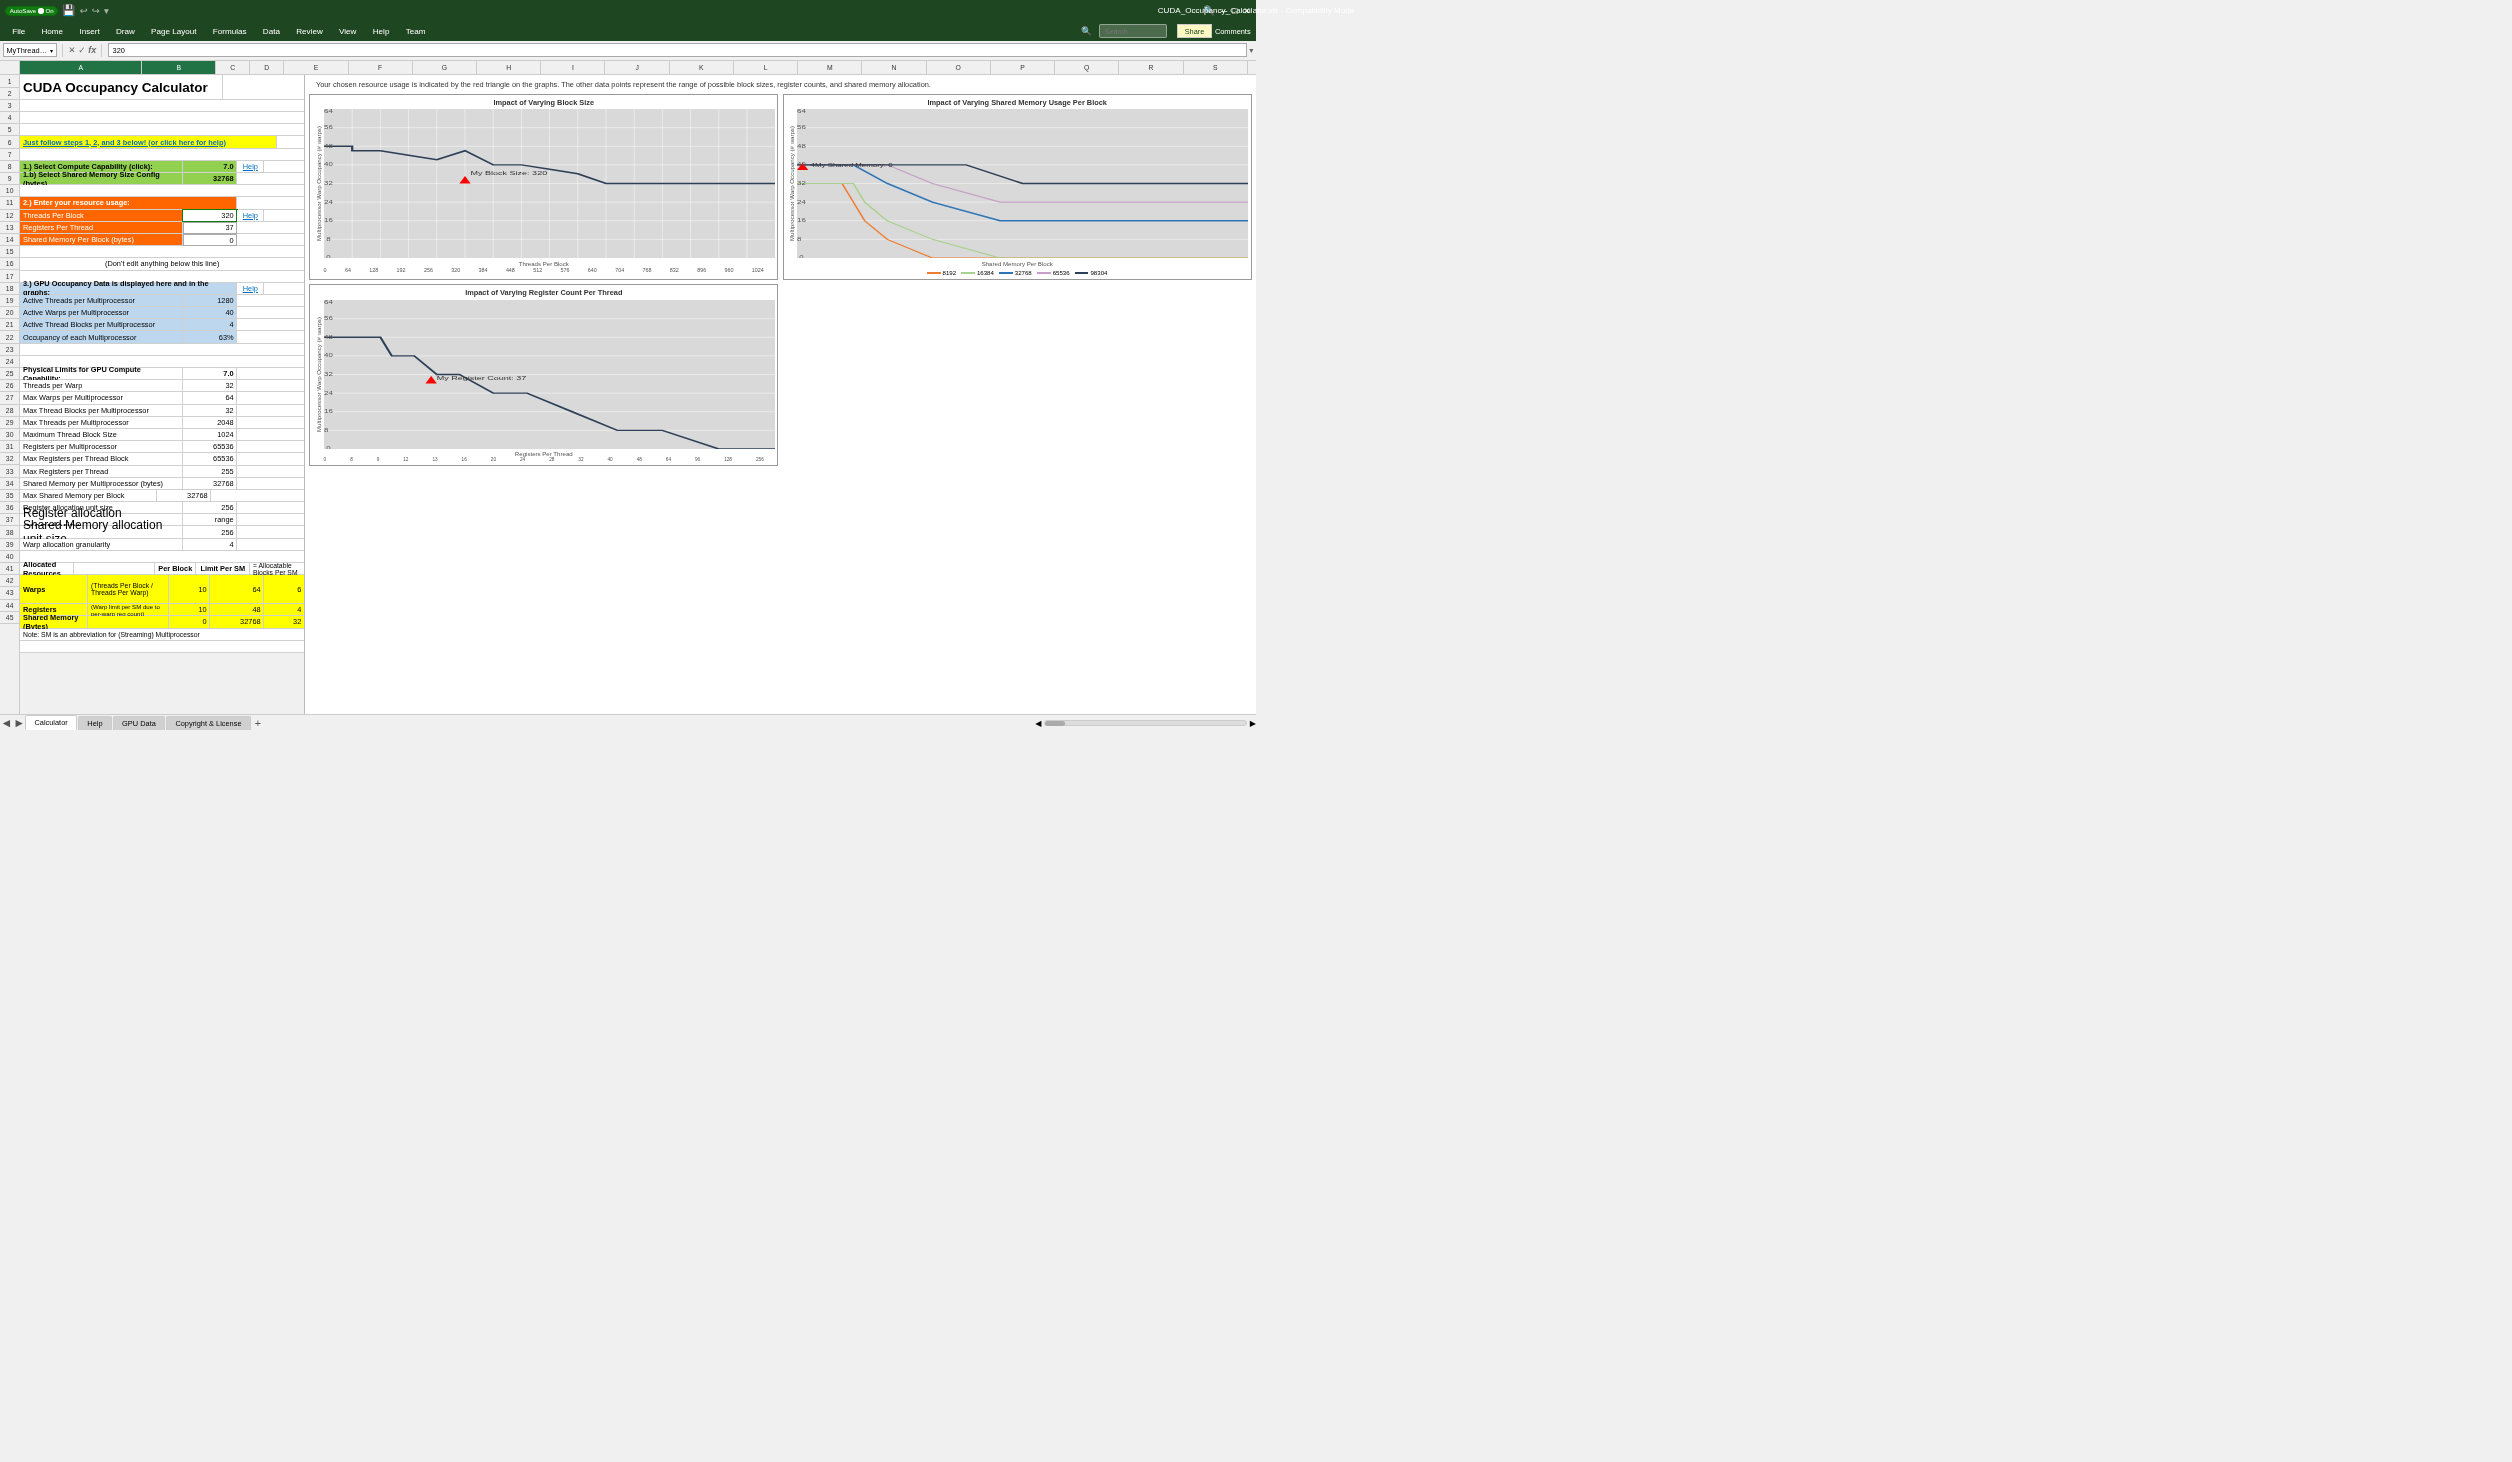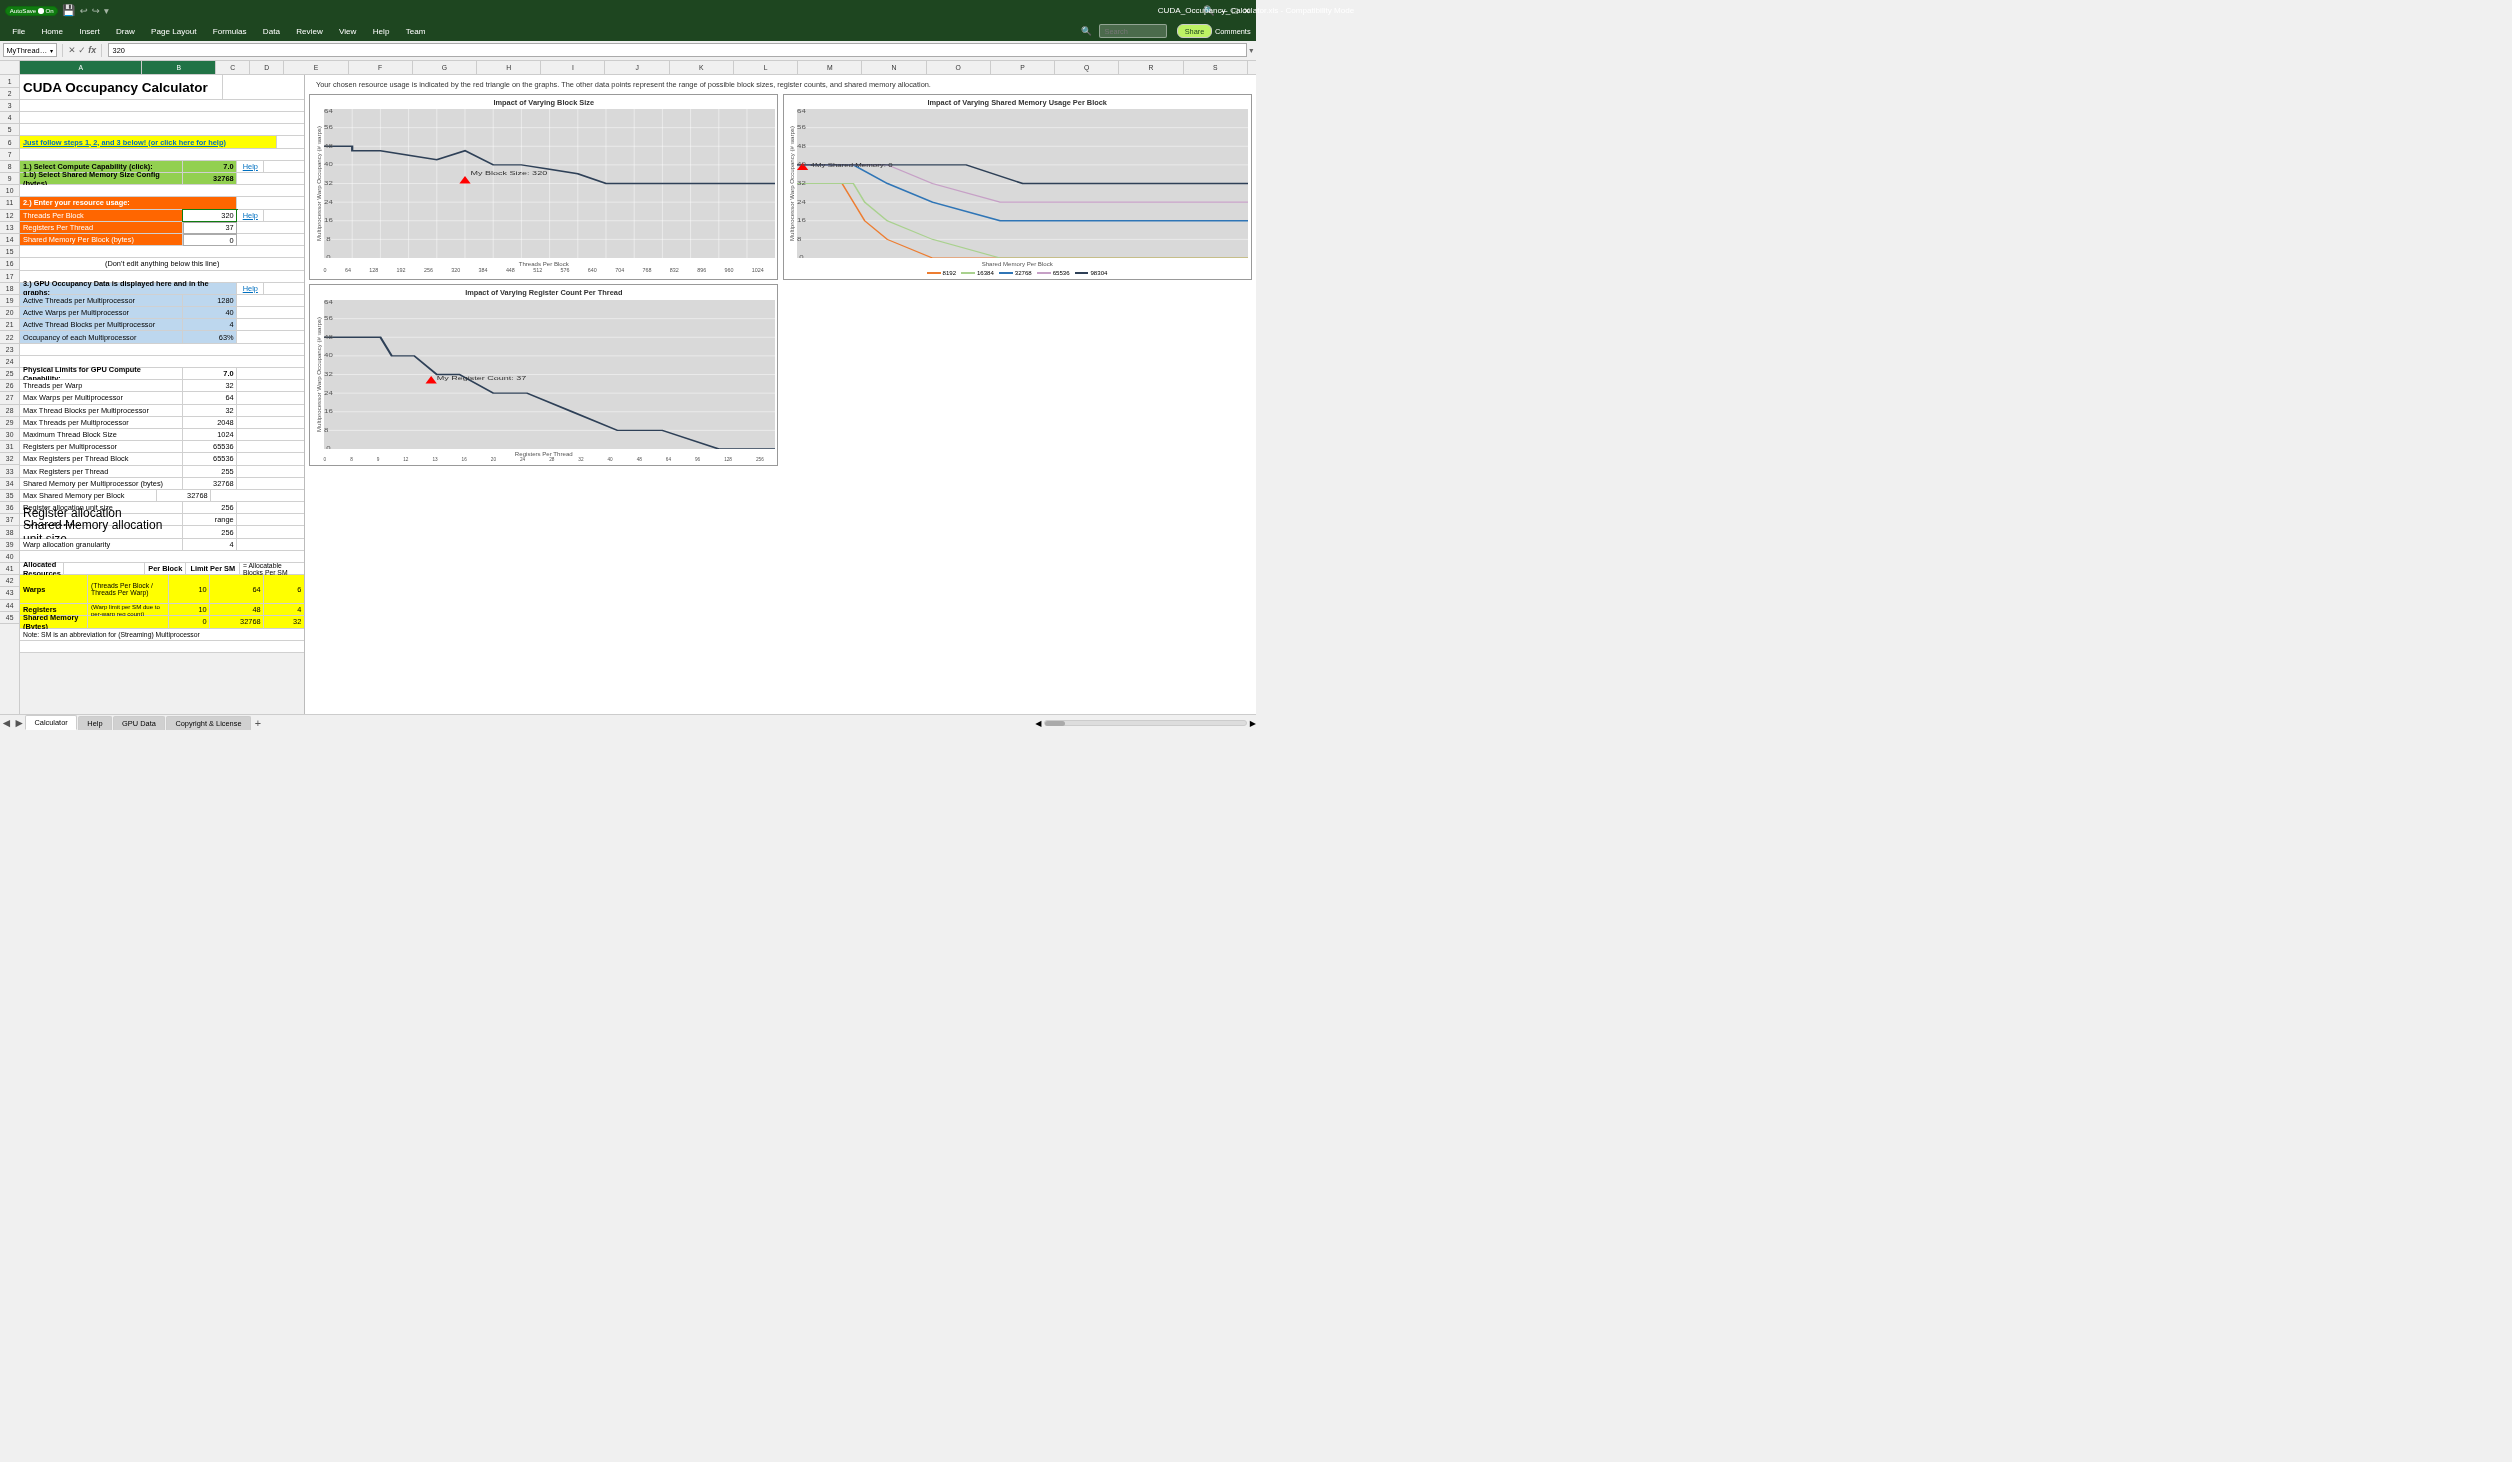--- a/index.html
+++ b/index.html
@@ -41,22 +41,22 @@
       padding: 0 5.4px;
       gap: 2.7px;
     }
     .ribbon-tab {
       padding: 2.7px 6.8px;
       cursor: pointer;
       font-size: 8.1px;
       border-radius: 2px 2px 0 0;
     }
     .share-btn {
-      background: #bef264; color: #1e4620; border: 0.7px solid #ccc;
-      padding: 1.4px 6.8px; border-radius: 6px; cursor: pointer; font-size: 7.4px;
+      background: #fef9c3; color: #1e4620; border: 0.7px solid #ccc;
+      padding: 1.4px 6.8px; border-radius: 0; cursor: pointer; font-size: 7.4px;
     }
     .comments-btn { color: white; cursor: pointer; font-size: 7.4px; }
 
     
     .formula-bar {
       background: #f0f0f0;
       height: 20.3px;
       display: flex;
       align-items: center;
       border-bottom: 0.7px solid #ccc;
@@ -649,21 +649,21 @@
             <div style="width:163px;border-right:0.7px solid #d0d0d0;border-bottom:0.7px solid #d0d0d0;padding:0.7px 2.7px;background:white;font-size:7.4px;display:flex;align-items:center">Warp allocation granularity</div>
             <div style="width:54px;border-right:0.7px solid #d0d0d0;border-bottom:0.7px solid #d0d0d0;padding:0.7px 2.7px;background:white;font-size:7.4px;display:flex;align-items:center;justify-content:flex-end">4</div>
             <div style="flex:1;border-bottom:0.7px solid #d0d0d0;background:white"></div>
           </div>
 
           <div style="display:flex;height:12.2px">
             <div style="flex:1;border-bottom:0.7px solid #d0d0d0;background:white"></div>
           </div>
 
           <div style="display:flex;height:12.2px">
-            <div style="width:44px;border-right:0.7px solid #d0d0d0;border-bottom:0.7px solid #d0d0d0;padding:0.7px 2.7px;background:white;font-size:7.4px;font-weight:bold;display:flex;align-items:center">
+            <div style="width:54px;border-right:0.7px solid #d0d0d0;border-bottom:0.7px solid #d0d0d0;padding:0.7px 2.7px;background:white;font-size:7.4px;font-weight:bold;display:flex;align-items:center">
               <span>Allocated Resources</span>
             </div>
             <div style="width:81px;border-right:0.7px solid #d0d0d0;border-bottom:0.7px solid #d0d0d0;padding:0.7px 2.7px;background:white;font-size:7.4px;display:flex;align-items:center"></div>
             <div style="width:41px;border-right:0.7px solid #d0d0d0;border-bottom:0.7px solid #d0d0d0;padding:0.7px 2.7px;background:white;font-size:7.4px;font-weight:bold;display:flex;align-items:center;justify-content:center">
               <span>Per Block</span>
             </div>
             <div style="width:54px;border-right:0.7px solid #d0d0d0;border-bottom:0.7px solid #d0d0d0;padding:0.7px 2.7px;background:white;font-size:7.4px;font-weight:bold;display:flex;align-items:center;justify-content:center">
               <span>Limit Per SM</span>
             </div>
             <div style="flex:1;border-bottom:0.7px solid #d0d0d0;padding:0.7px 2.7px;background:white;font-size:6.8px;display:flex;align-items:center">

